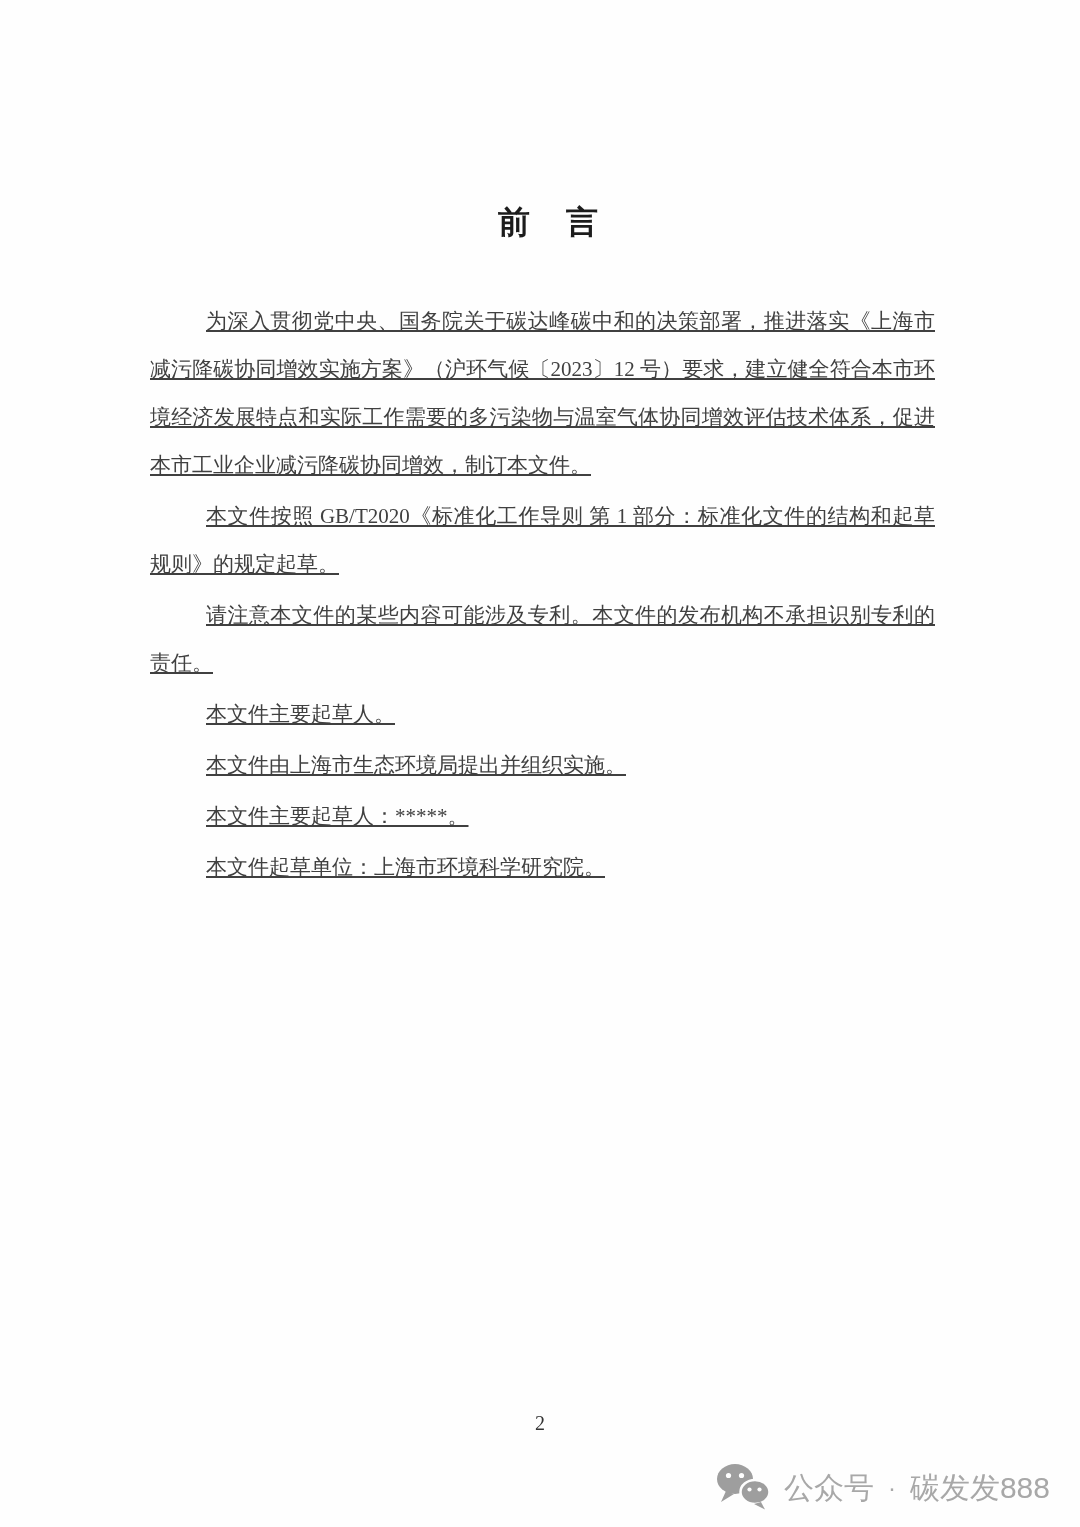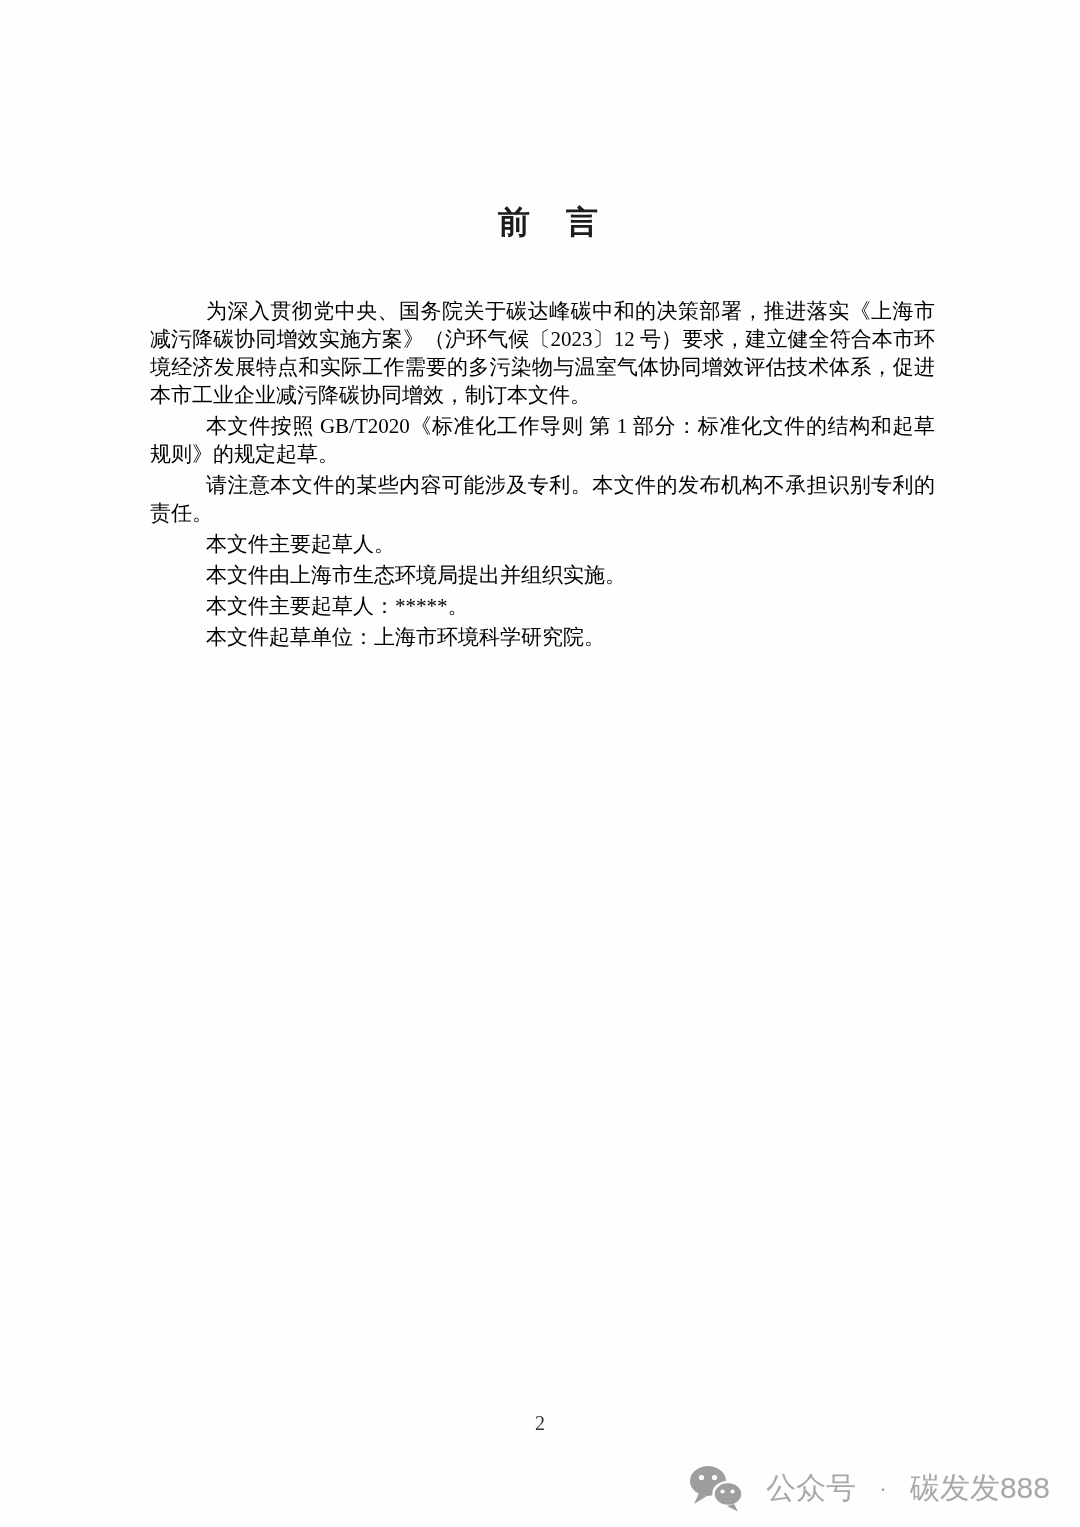--- a/index.html
+++ b/index.html
@@ -29,23 +29,24 @@
     line-height: 40px;
     color: #1c1c1c;
     letter-spacing: 2px;
   }
   .doc-body {
     position: absolute;
     top: 297px;
     left: 150px;
     width: 785px;
     font-size: 21px;
-    line-height: 28px;
+    line-height: 48px;
     text-align: justify;
-    color: #000000;
+    color: #404040;
+    text-decoration: underline;
   }
   .doc-body p {
     margin: 0 0 3px 0;
     text-indent: 56px;
   }
   .page-number {
     position: absolute;
     top: 1412px;
     left: 0;
     width: 100%;
@@ -53,22 +54,21 @@
     font-size: 20px;
     color: #333333;
     font-family: "Liberation Serif", "DejaVu Serif", serif;
   }
   .footer-watermark {
     position: absolute;
     top: 1462px;
     right: 30px;
     height: 52px;
     display: flex;
-    align-items: center;
-    gap: 21px;
+    gap: 12px;
     color: #a8a8a8;
     font-family: "Liberation Sans", "DejaVu Sans", sans-serif;
     font-size: 30px;
     line-height: 52px;
     white-space: nowrap;
   }
   .footer-watermark .wm-sep {
     font-size: 24px;
     padding: 0 2px;
   }

